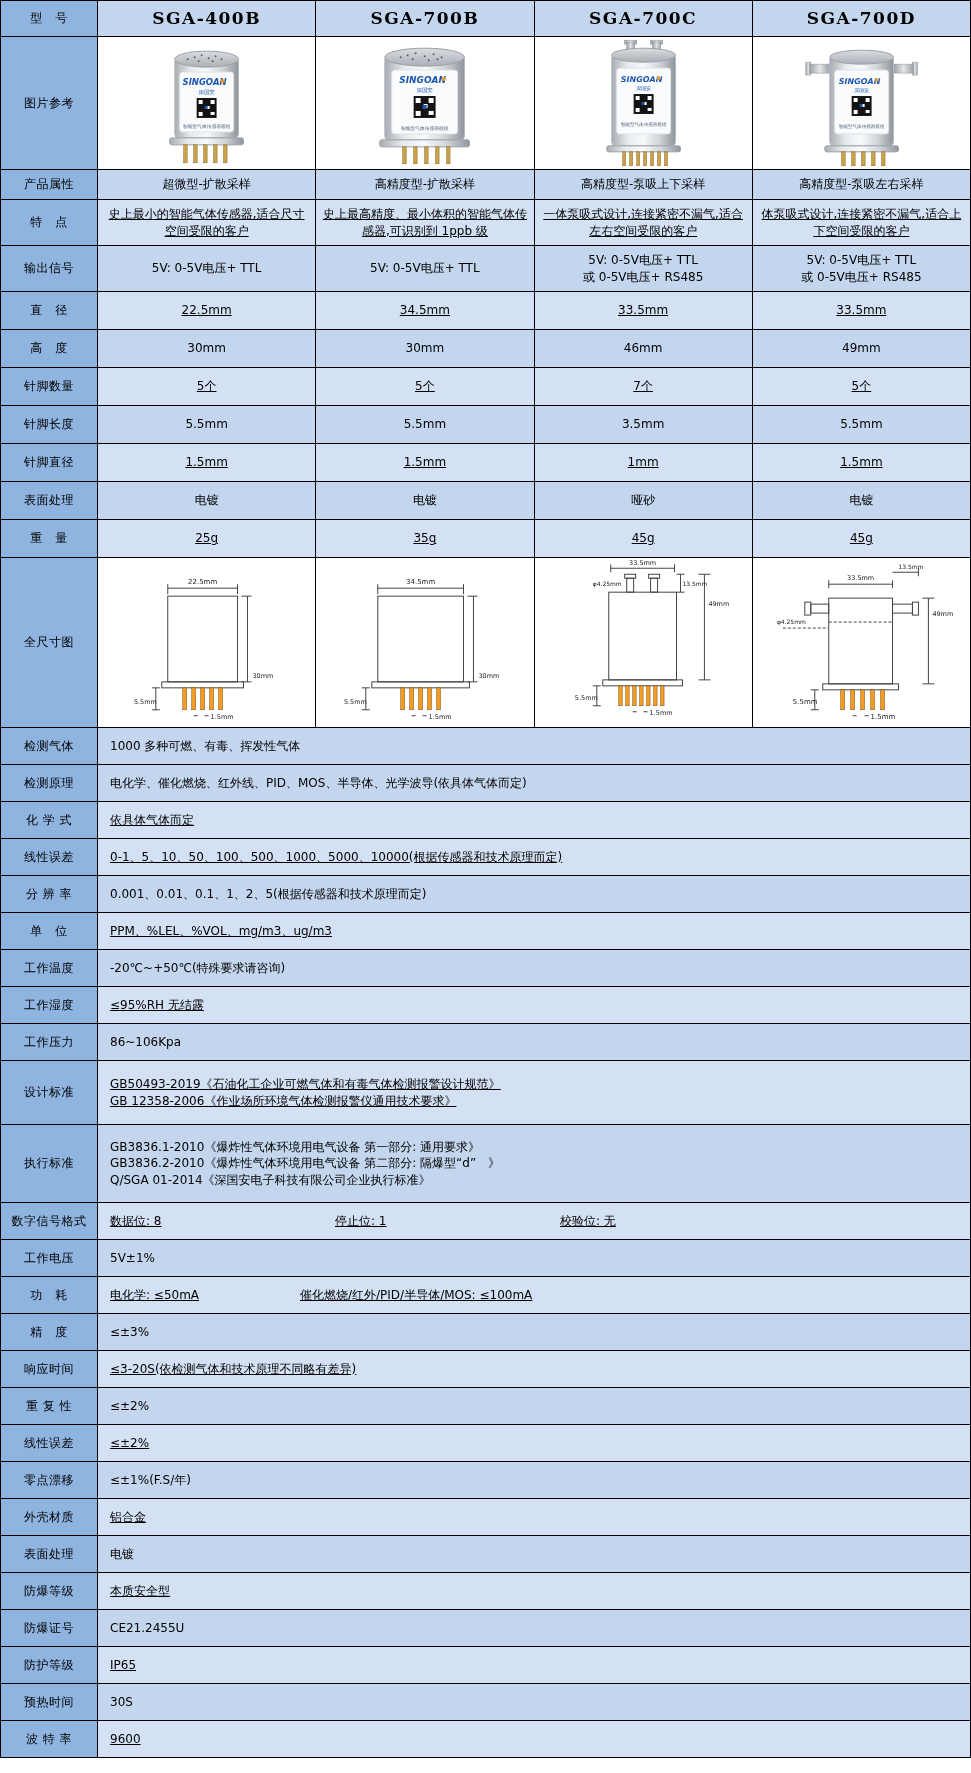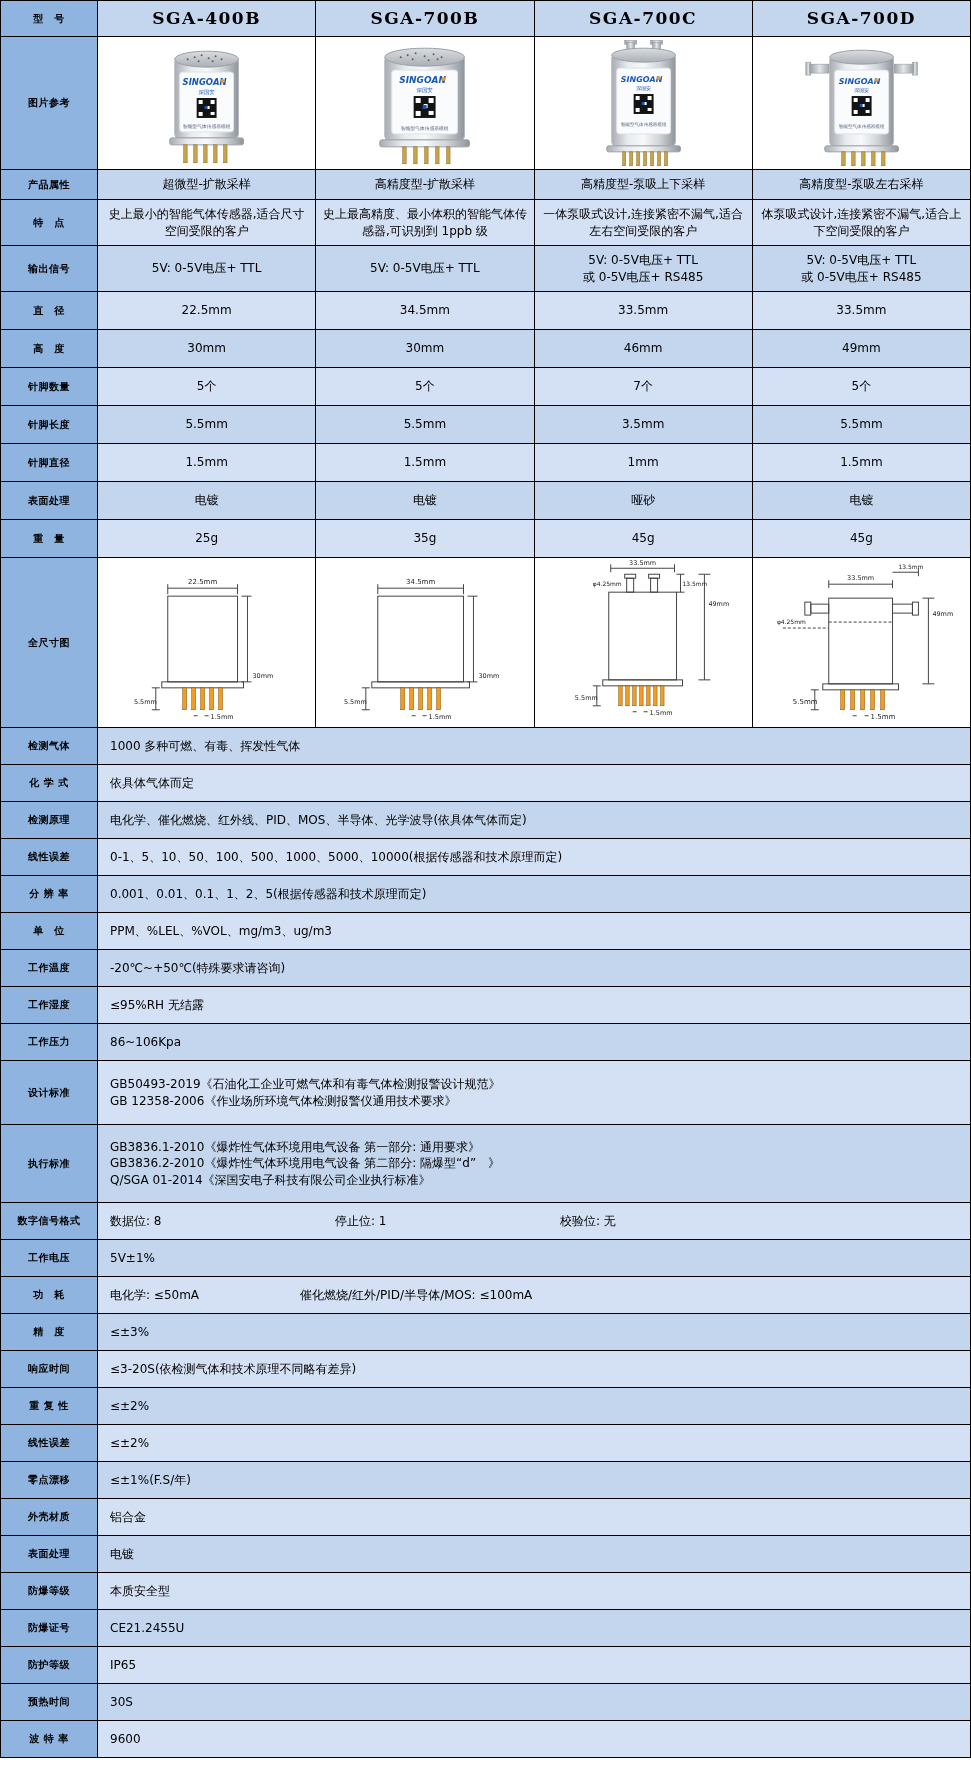--- a/index.html
+++ b/index.html
@@ -9,24 +9,24 @@
     --border:#000;
   }
   html,body{margin:0;padding:0;background:#fff;}
   body{font-family:"DejaVu Sans","Liberation Sans",sans-serif;color:#000;}
   .sheet{width:971px;border-top:1px solid var(--border);border-left:1px solid var(--border);box-sizing:border-box;}
   .row{display:grid;grid-template-columns:97px 1fr 1fr 1fr 1fr;}
   .row.wide{grid-template-columns:97px 1fr;}
   .cell{border-right:1px solid var(--border);border-bottom:1px solid var(--border);
         display:flex;align-items:center;justify-content:center;box-sizing:border-box;
         padding:3px 6px;font-size:12px;line-height:1.35;text-align:center;white-space:pre-line;}
-  .lbl{background:var(--labelblue);font-weight:bold;font-size:10px;letter-spacing:.5px;}
+  .lbl{background:var(--labelblue);font-weight:normal;font-size:12px;letter-spacing:.5px;}
   .model{font-family:"DejaVu Serif","Liberation Serif",serif;font-weight:bold;font-size:17px;letter-spacing:1.5px;}
   .dark-c{background:var(--dark);}
-  .light-c{background:var(--light);}
+  .light-c{background:var(--light);text-decoration:underline;}
   .white-c{background:#fff;}
   .r-title .cell{min-height:36px;}
   .r-img .cell{min-height:133px;padding:0;}
   .r-attr .cell{min-height:30px;}
   .r-feat .cell{min-height:46px;}
   .r-sig .cell{min-height:46px;}
   .r-mm .cell{min-height:38px;text-align:right;}
   .r-size .cell{min-height:169px;padding:0;}
   .wide .cell{min-height:37px;}
   .wide .val{justify-content:flex-start;text-align:left;padding:4px 12px;}
@@ -444,26 +444,26 @@
       </svg>
     </div>
   </div>
 
   <div id="wideRows">
       <div class="row wide">
         <div class="cell lbl">检测气体</div>
         <div class="cell val dark-c">1000 多种可燃、有毒、挥发性气体</div>
       </div>
       <div class="row wide">
+        <div class="cell lbl">检测原理</div>
+        <div class="cell val dark-c">电化学、催化燃烧、红外线、PID、MOS、半导体、光学波导(依具体气体而定)</div>
+      </div>
+      <div class="row wide">
         <div class="cell lbl">化 学 式</div>
         <div class="cell val light-c">依具体气体而定</div>
-      </div>
-      <div class="row wide">
-        <div class="cell lbl">检测原理</div>
-        <div class="cell val dark-c">电化学、催化燃烧、红外线、PID、MOS、半导体、光学波导(依具体气体而定)</div>
       </div>
       <div class="row wide">
         <div class="cell lbl">线性误差</div>
         <div class="cell val light-c">0-1、5、10、50、100、500、1000、5000、10000(根据传感器和技术原理而定)</div>
       </div>
       <div class="row wide">
         <div class="cell lbl">分 辨 率</div>
         <div class="cell val dark-c">0.001、0.01、0.1、1、2、5(根据传感器和技术原理而定)</div>
       </div>
       <div class="row wide">

